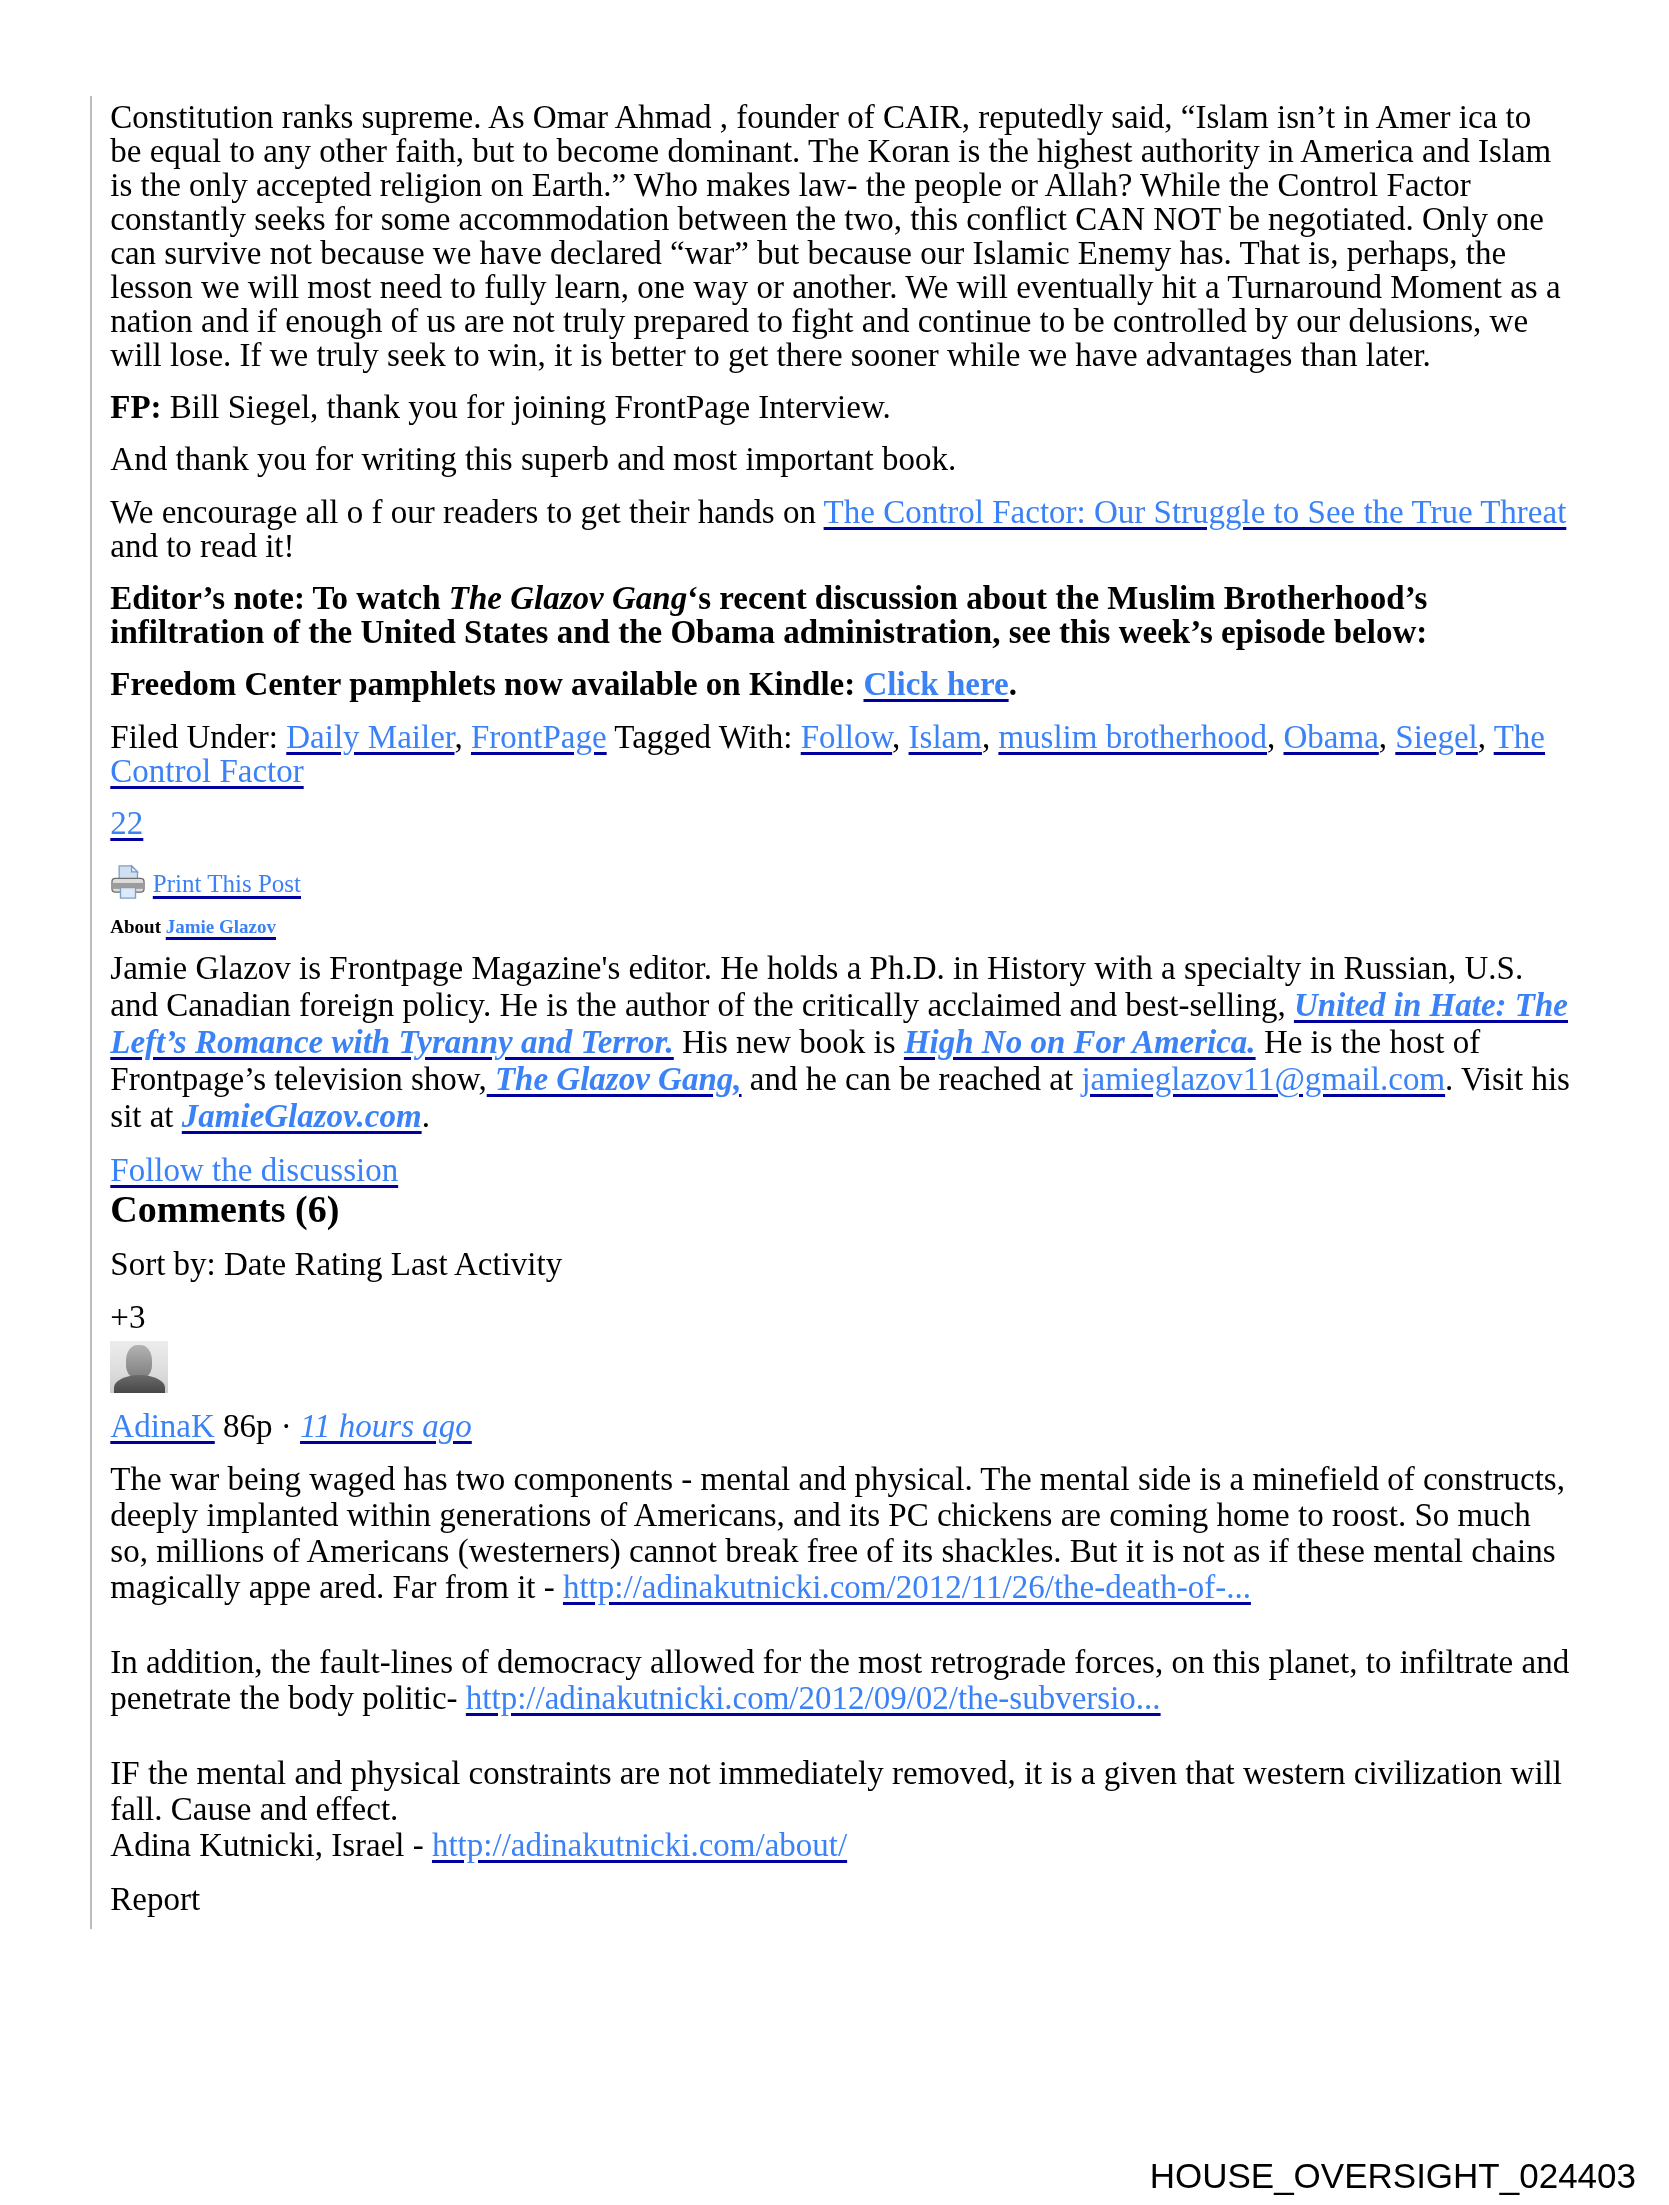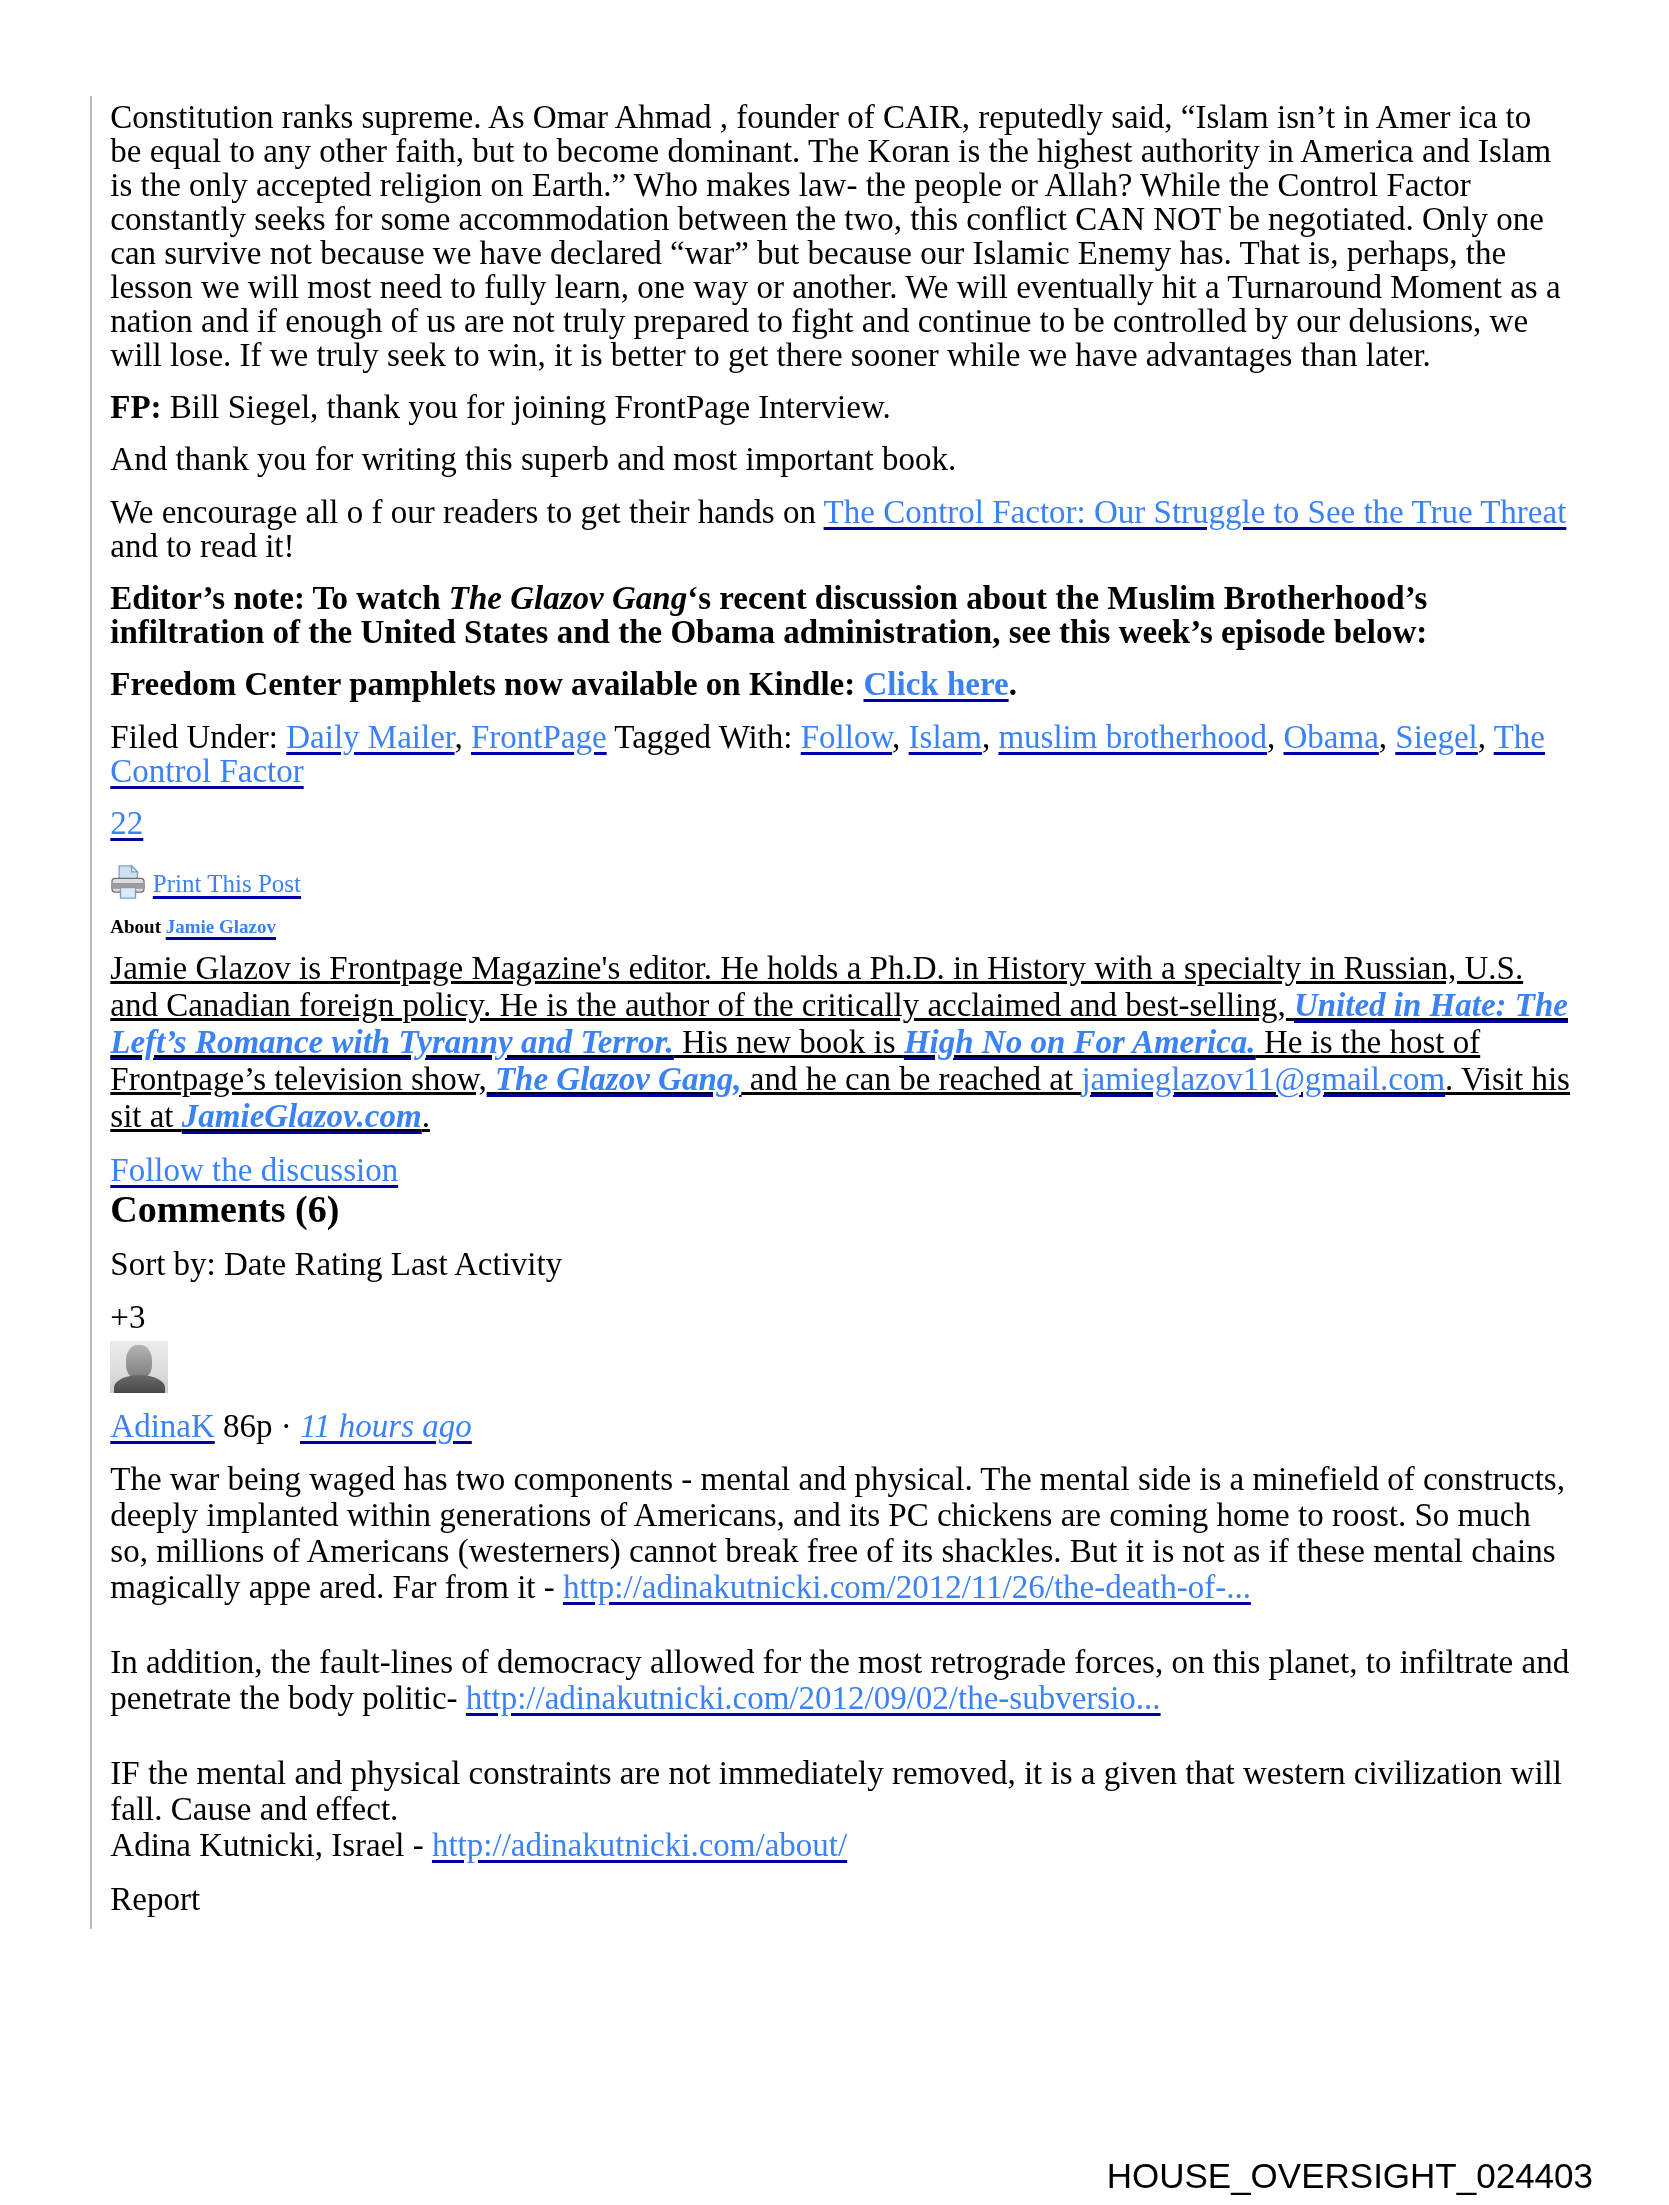--- a/index.html
+++ b/index.html
@@ -19,21 +19,21 @@
   .it{font-style:italic;}
   a{
     color:#3b82f6;cursor:pointer;
     text-decoration:underline;
     text-decoration-color:#0000a0;
     text-decoration-thickness:2.6px;
     text-underline-offset:3.9px;
   }
   a.bold{font-weight:bold;}
   a.bi{font-weight:bold;font-style:italic;}
-  .bio{line-height:37px;margin-top:5.2px !important;text-decoration:underline;}
+  .bio{line-height:37px;margin-top:5.2px !important;}
   .print-line{
     margin-top:24px;display:flex;align-items:flex-end;gap:6.5px;
     font-size:25px;line-height:33px;
   }
   .printer-icon{width:36px;height:36px;flex:0 0 auto;}
   .about-line{font-size:19px;font-weight:bold;margin-top:10.5px !important;}
   h2.comments-heading{font-size:38px;line-height:39px;font-weight:bold;margin:3px 0 0 0;}
   .avatar{
     width:58px;height:52px;margin-top:7.9px;position:relative;overflow:hidden;
     background:linear-gradient(180deg,#ececec 0%,#dedede 55%,#cccccc 100%);
@@ -47,21 +47,21 @@
     position:absolute;left:3.3px;bottom:-6.5px;width:51px;height:25px;
     background:linear-gradient(180deg,#6a6a6a,#3a3a3a);
     border-radius:50% 50% 0 0;
   }
   .byline{margin-top:15.7px !important;}
   .comment-p{line-height:36px;}
   .cp2,.cp3{margin-top:39px !important;}
   .bates{
     position:absolute;left:0;top:2157px;width:1593px;text-align:right;
     font-family:"Liberation Sans","DejaVu Sans",sans-serif;
-    font-size:35px;line-height:38px;color:#000;
+    font-size:35px;line-height:38px;color:#000;padding-left:43px;
   }
 </style>
 </head>
 <body>
 
 <div class="content">
 
   <p class="first">Constitution ranks supreme. As Omar Ahmad , founder of CAIR, reputedly said, “Islam isn’t in Amer ica to be equal to any other faith, but to become dominant. The Koran is the highest authority in America and Islam is the only accepted religion on Earth.” Who makes law- the people or Allah? While the Control Factor constantly seeks for some accommodation between the two, this conflict CAN NOT be negotiated. Only one can survive not because we have declared “war” but because our Islamic Enemy has. That is, perhaps, the lesson we will most need to fully learn, one way or another. We will eventually hit a Turnaround Moment as a nation and if enough of us are not truly prepared to fight and continue to be controlled by our delusions, we will lose. If we truly seek to win, it is better to get there sooner while we have advantages than later.</p>
 
   <p><b>FP:</b><span> Bill Siegel, thank you for joining FrontPage Interview.</span></p>

